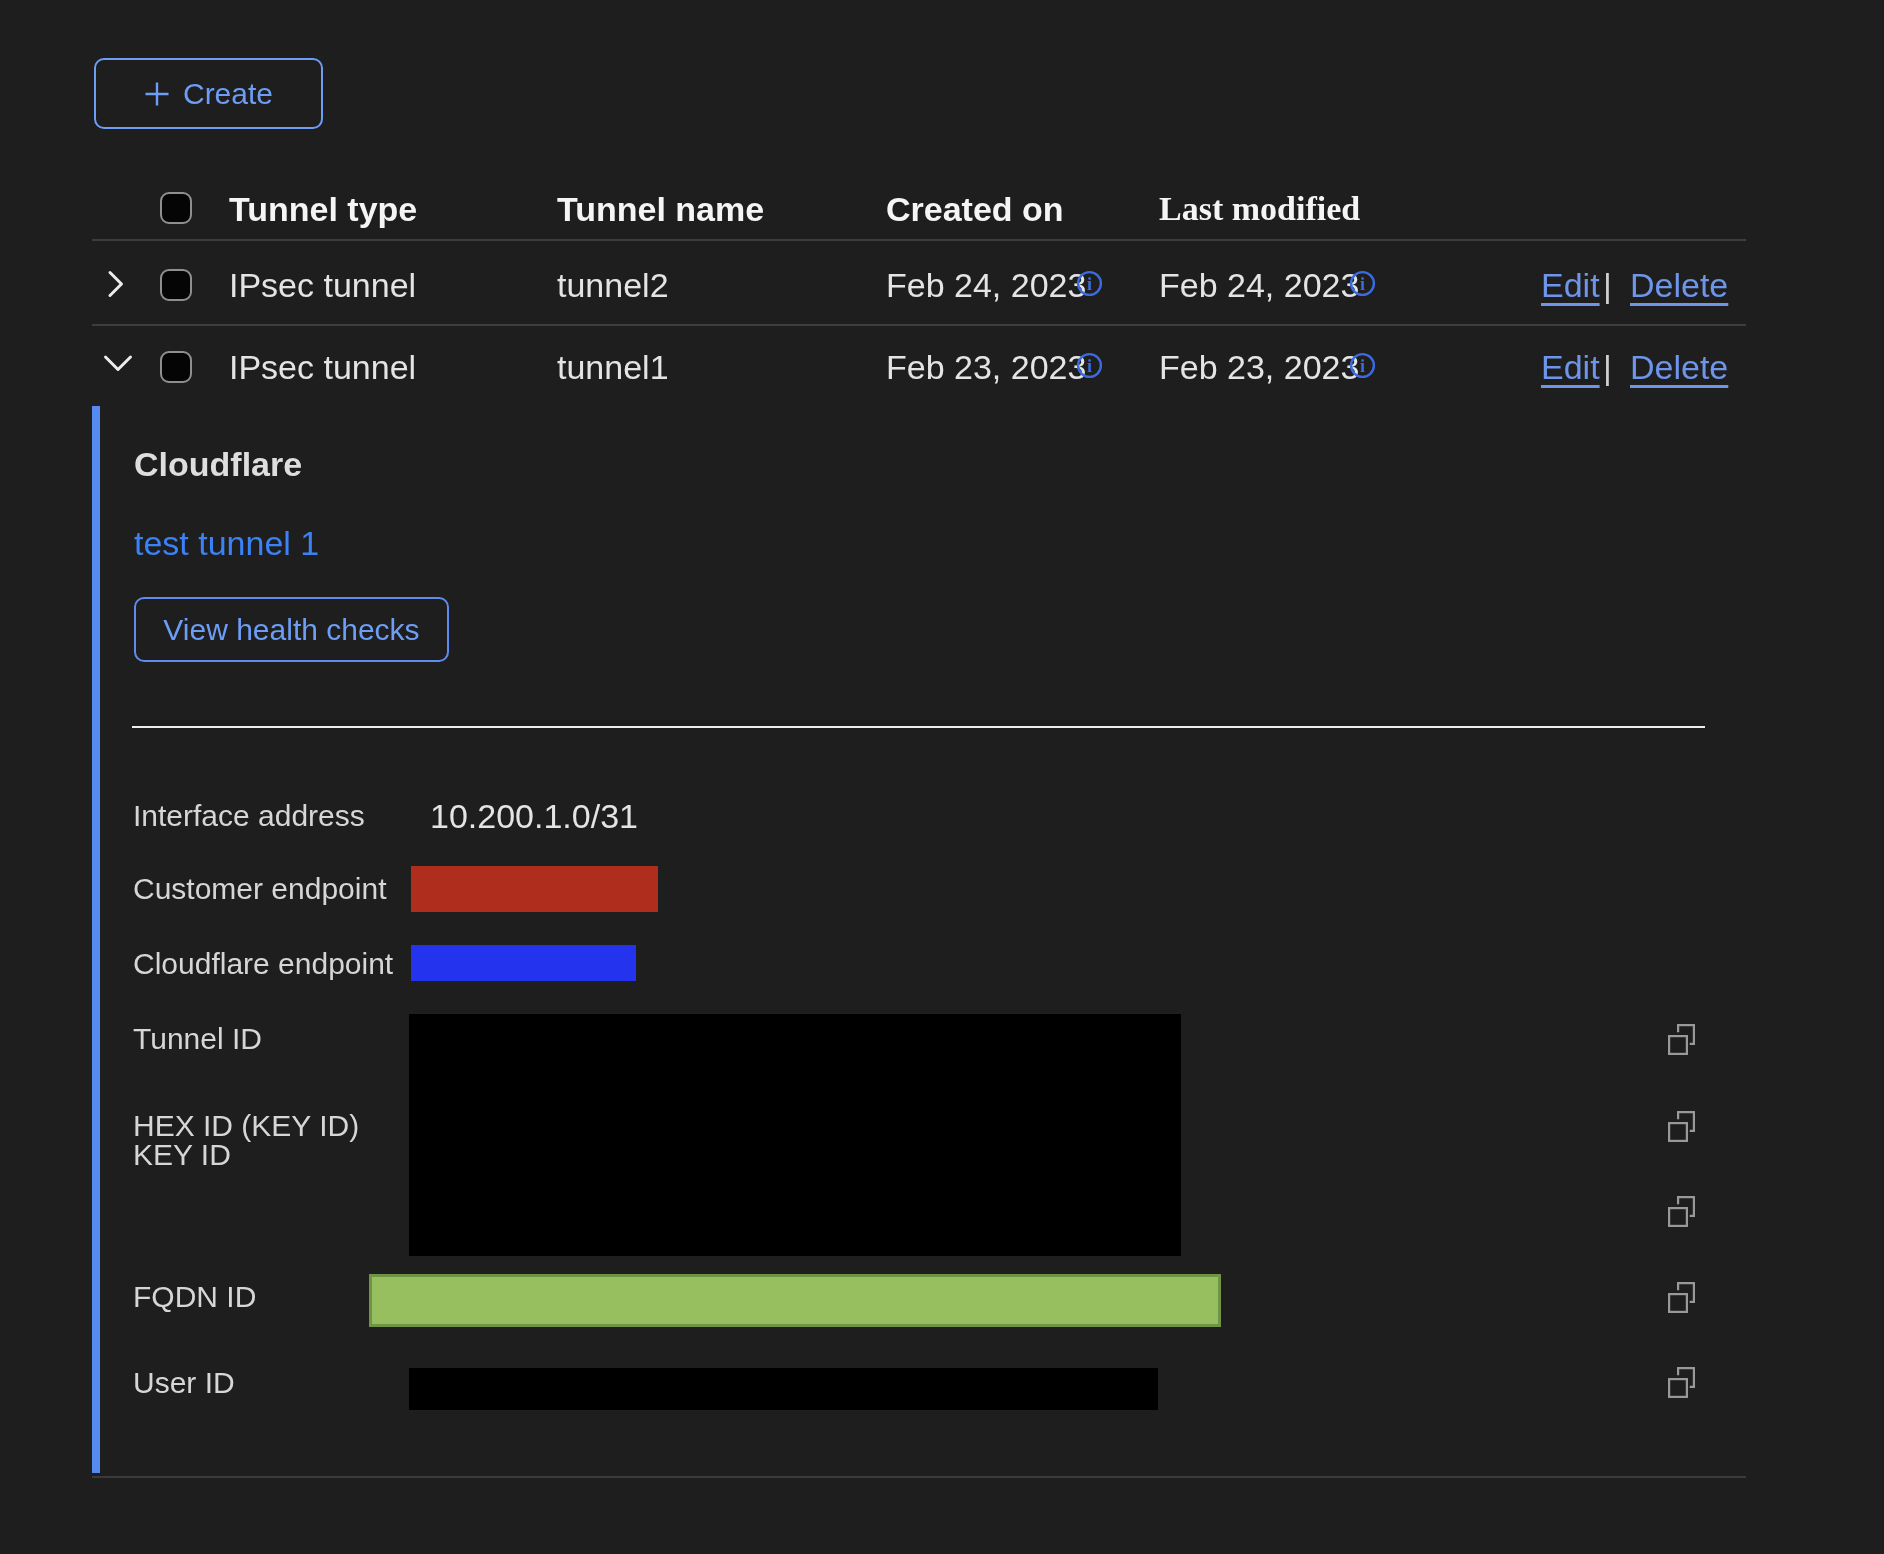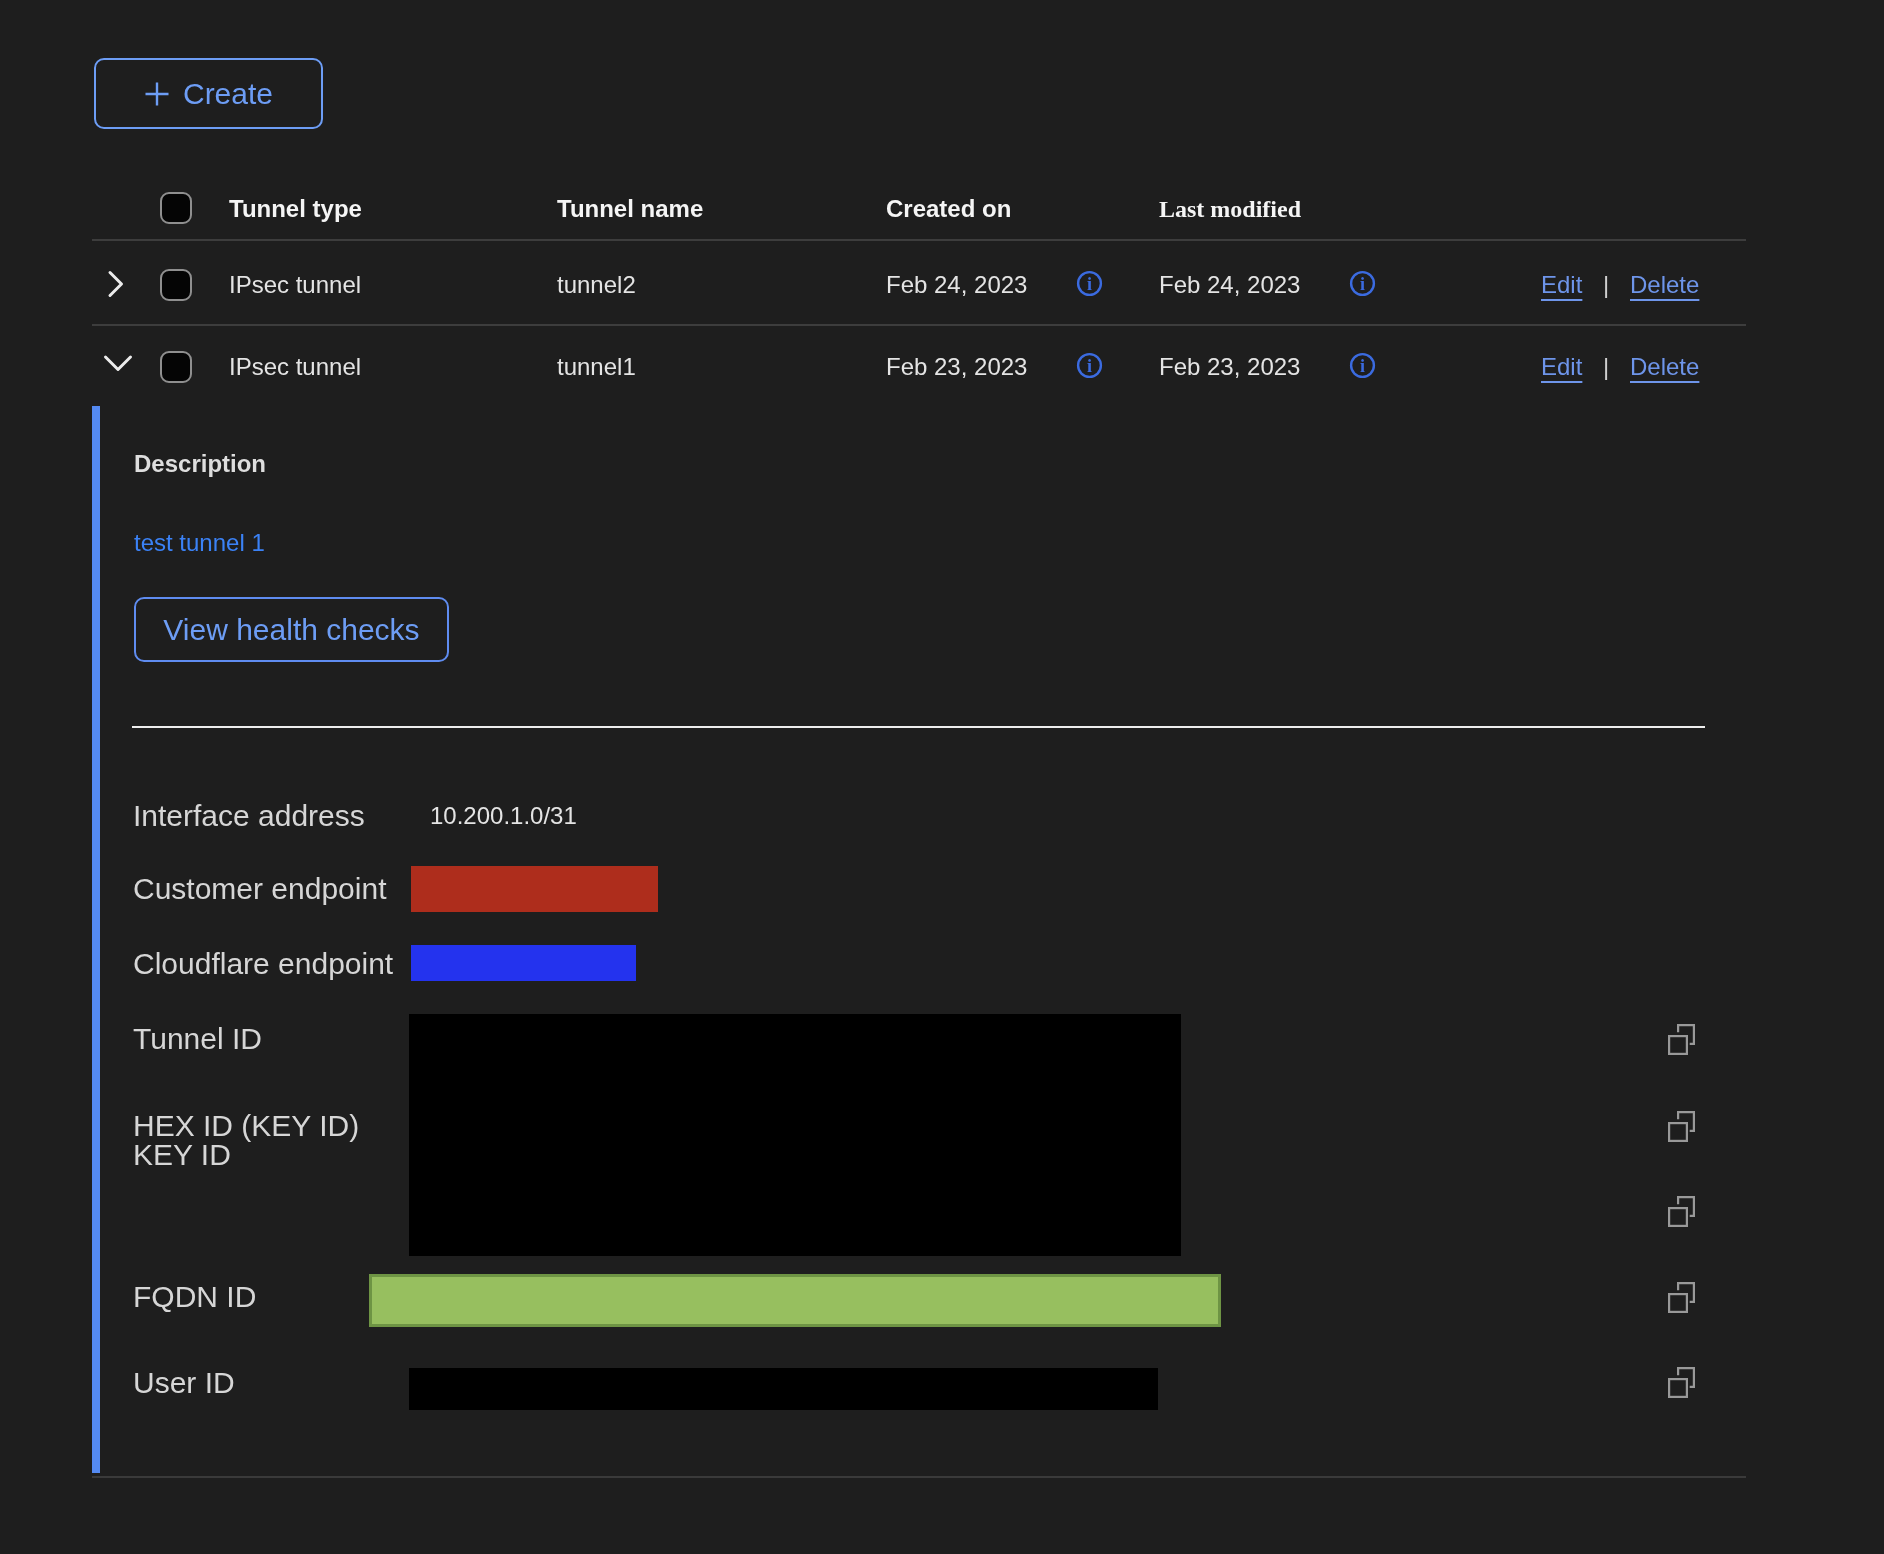--- a/index.html
+++ b/index.html
@@ -1,18 +1,18 @@
 <!DOCTYPE html>
 <html><head>
 <meta charset="utf-8">
 <style>
   * { margin:0; padding:0; box-sizing:border-box; }
   html,body { width:1884px; height:1554px; background:#1e1e1e; font-family:"Liberation Sans",sans-serif; }
   .abs { position:absolute; }
-  .t { position:absolute; font-size:24px; line-height:34px; color:#e4e4e4; white-space:nowrap; }
+  .t { position:absolute; font-size:34px; line-height:34px; color:#e4e4e4; white-space:nowrap; }
   .bold { font-weight:700; color:#f5f5f5; }
   .link { color:#6e95ea; text-decoration:underline; text-underline-offset:6px; }
   .cb { position:absolute; width:32px; height:32px; border:2px solid #8f8f8f; border-radius:9px; background:#050505; }
   .sep { position:absolute; left:92px; width:1654px; height:2px; background:#3d3d3d; }
   .label { position:absolute; left:133px; font-size:30px; line-height:34px; color:#d6d6d6; white-space:nowrap; }
   .copy { position:absolute; left:1666px; }
 </style>
 </head>
 <body>
 <div class="abs" style="left:0;top:0;width:1884px;height:1554px;">
@@ -67,21 +67,21 @@
   <svg class="abs" style="left:1349px;top:352px;" width="27" height="27" viewBox="0 0 27 27">
       <circle cx="13.5" cy="13.5" r="11.4" stroke="#3b6be0" stroke-width="2.4" fill="none"></circle>
       <text x="13.5" y="20" font-family="Liberation Serif" font-size="18" font-weight="700" fill="#3b6be0" text-anchor="middle">i</text>
     </svg>
   <div class="t link" style="left:1541px;top:350px;">Edit</div>
   <div class="t" style="left:1603px;top:350px;color:#cfcfcf;">|</div>
   <div class="t link" style="left:1630px;top:350px;">Delete</div>
 
   <div class="abs" style="left:92px;top:406px;width:8px;height:1067px;background:#548af2;"></div>
 
-  <div class="t" style="left:134px;top:447px;color:#dedede;font-weight:600;">Description</div>
+  <div class="t" style="left:134px;top:447px;color:#dedede;font-weight:600;">Cloudflare</div>
   <div class="t" style="left:134px;top:526px;color:#3b82f6;">test tunnel 1</div>
 
   <div class="abs" style="left:134px;top:597px;width:315px;height:65px;border:2px solid #5f8cf0;border-radius:10px;display:flex;align-items:center;justify-content:center;">
     <span style="font-size:30px;color:#6d9df5;">View health checks</span>
   </div>
 
   <div class="abs" style="left:132px;top:726px;width:1573px;height:2px;background:#ededed;"></div>
 
   <div class="label" style="top:799px;">Interface address</div>
   <div class="t" style="left:430px;top:799px;">10.200.1.0/31</div>

